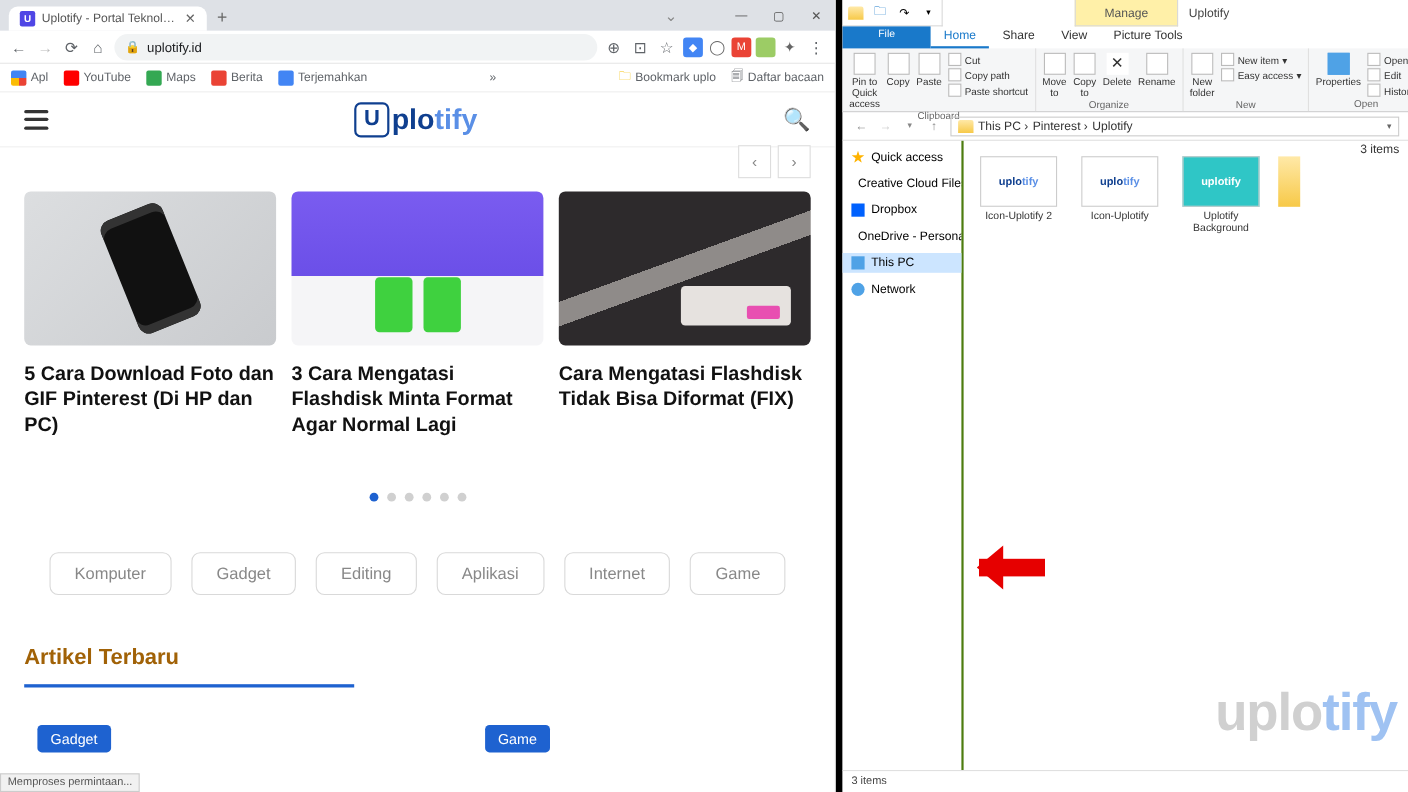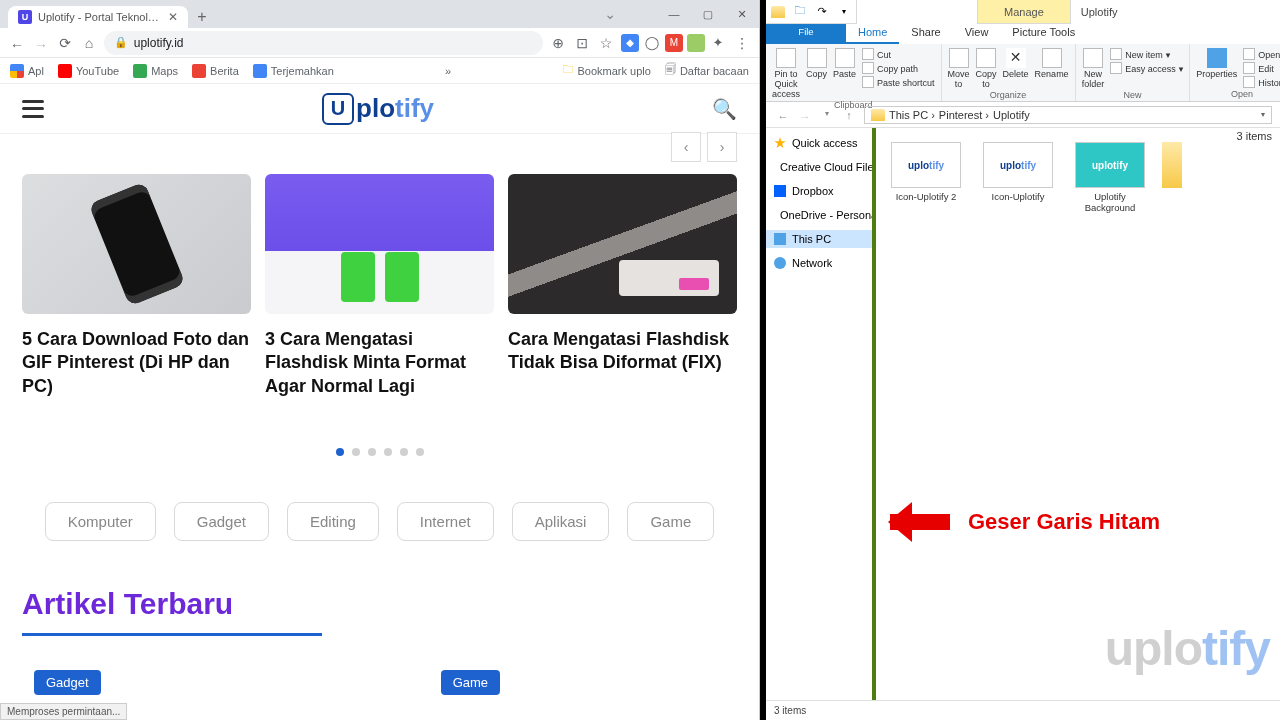--- a/index.html
+++ b/index.html
@@ -70,21 +70,21 @@
 .img.hub::before{content:""; position:absolute; right:28px; bottom:24px; width:30px; height:12px; background:#e84fb1; border-radius:2px; z-index:2;}
 
 .dots { display: flex; gap: 8px; justify-content: center; margin-top: 50px; }
 .dots span { width: 8px; height: 8px; border-radius: 50%; background: #d0d0d0; }
 .dots span.active { background: #1e62d0; }
 
 .pills { display: flex; gap: 18px; justify-content: center; margin-top: 46px; }
 .pills .pill { padding: 10px 22px; border: 1px solid #d9d9d9; border-radius: 8px; font-size: 15px; color: #888; background:#fff; }
 
 .section { padding: 0 22px; margin-top: 46px; }
-.section h2 { font-size: 30px; font-weight: 700; color: #6d28d9; }
+.section h2 { font-size: 20px; font-weight: 700; color: #a16207; }
 .section .bar { width: 300px; height: 3px; background: #1e62d0; margin-top: 12px; }
 
 .badges { display: flex; gap: 340px; padding: 0 34px; margin-top: 34px; }
 .badge { background: #1e62d0; color: #fff; font-size: 13px; padding: 5px 12px; border-radius: 4px; }
 
 .status { position: absolute; left: 0; bottom: 0; background: #f1f1f1; border: 1px solid #ccc; font-size: 10px; color: #555; padding: 2px 6px; }
 
 
 .divider { position: absolute; left: 760px; top: 0; width: 6px; height: 720px; background: #000; }
 
@@ -113,21 +113,21 @@
 .rg-sm .si{ width:12px; height:12px; border:1px solid #bbb; background:#fff;}
 
 .crumbs { height: 26px; display: flex; align-items: center; gap: 6px; padding: 0 8px; border-bottom: 1px solid #e0e0e0; font-size: 11px; color: #333; }
 .crumbs .nav { display: flex; gap: 4px; color:#888;}
 .crumbs .nav span{ width:18px; text-align:center;}
 .crumbs .path { flex:1; display: flex; align-items: center; gap: 4px; border: 1px solid #ccc; padding: 2px 6px; }
 .crumbs .path span.sep::after{ content:" ›";}
 .crumbs .dd{ color:#666;}
 
 .body { position: absolute; top: 128px; left: 0; right: 0; bottom: 20px; display: flex; }
-.side { width: 110px; border-right: 4px solid #4d7c0f; padding: 6px 0; font-size: 11px; }
+.side { width: 110px; border-right: 2px solid #4d7c0f; padding: 6px 0; font-size: 11px; }
 .side .it { display: flex; align-items: center; gap: 6px; padding: 3px 8px; white-space:nowrap; overflow:hidden;}
 .side .it.sel { background: #cce5ff; }
 .side .ic{ width:12px; height:12px; }
 .ic.star{ background: conic-gradient(#ffb300 0 100%); clip-path: polygon(50% 0,61% 35%,98% 35%,68% 57%,79% 91%,50% 70%,21% 91%,32% 57%,2% 35%,39% 35%);}
 .ic.cloud{ background:#3fa9f5; border-radius:50%;}
 .ic.dbx{ background:#0061fe;}
 .ic.odr{ background:#28a8ea;}
 .ic.pc{ background:#4fa2e6;}
 .ic.net{ background:#4fa2e6; border-radius:50%;}
 
@@ -268,22 +268,22 @@
         <span></span>
         <span></span>
         <span></span>
       </div>
     </div>
 
     <div class="pills">
       <button class="pill">Komputer</button>
       <button class="pill">Gadget</button>
       <button class="pill">Editing</button>
+      <button class="pill">Aplikasi</button>
       <button class="pill">Internet</button>
-      <button class="pill">Aplikasi</button>
       <button class="pill">Game</button>
     </div>
 
     <div class="section">
       <h2>Artikel Terbaru</h2>
       <div class="bar"></div>
     </div>
 
     <div class="badges">
       <span class="badge">Gadget</span>
@@ -479,21 +479,20 @@
           <div class="fn">Uplotify Background</div>
         </div>
         <div class="file" style="width:20px;overflow:hidden">
           <div class="thumb" style="background:linear-gradient(#ffe9a8,#f7c948);border:none"></div>
         </div>
       </div>
 
       <div class="annot">
         <div class="arrow"></div>
         <div class="annot-txt">
-          <div>Geser Garis Hitam</div>
         </div>
       </div>
 
       <div class="wmk"><span class="g">uplo</span><span class="b">tify</span></div>
     </div>
   </div>
 
   <div class="statusbar">
     <span>3 items</span>
   </div>

